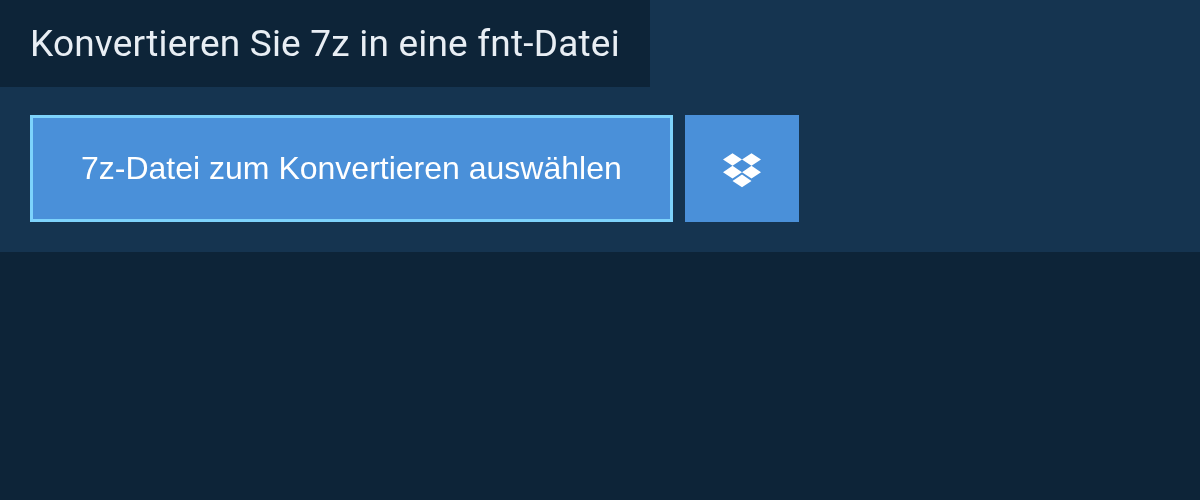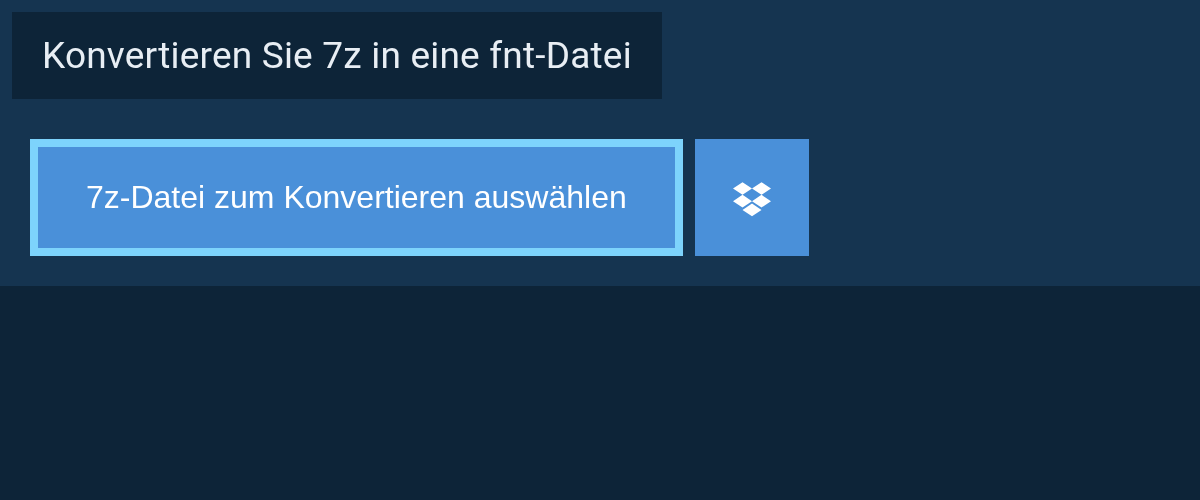--- a/index.html
+++ b/index.html
@@ -15,36 +15,36 @@
       overflow: hidden;
     }
     .container {
       background: #153450;
       padding: 0 0 30px 0;
     }
     .header-bar {
       background: #0d2438;
       display: inline-block;
       padding: 22px 30px 22px 30px;
-      margin: 12px;
+      margin: 0;
     }
     .header-title {
       color: #e8eef4;
       font-size: 37px;
       font-weight: 400;
       letter-spacing: 0.2px;
     }
     .button-row {
       display: flex;
       gap: 12px;
       padding: 28px 30px 0 30px;
       align-items: stretch;
     }
     .select-button-wrapper {
-      border: 8px solid #7dd3fc;
+      border: 3px solid #7dd3fc;
       display: inline-block;
     }
     .select-button {
       background: #4a90d9;
       color: #ffffff;
       font-size: 32px;
       font-weight: 400;
       padding: 32px 48px;
       border: none;
       cursor: pointer;

